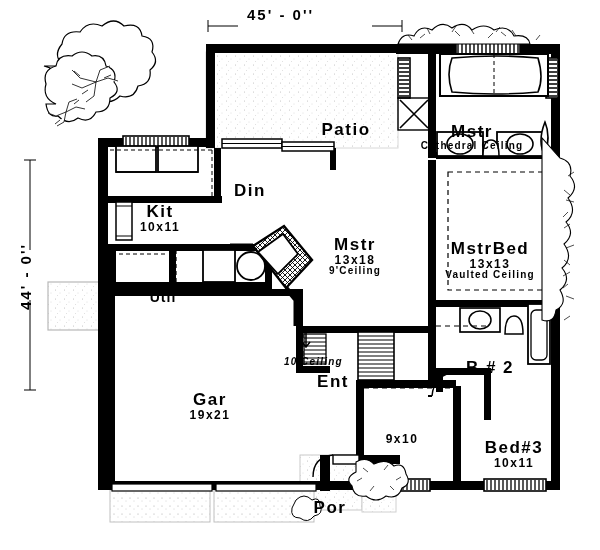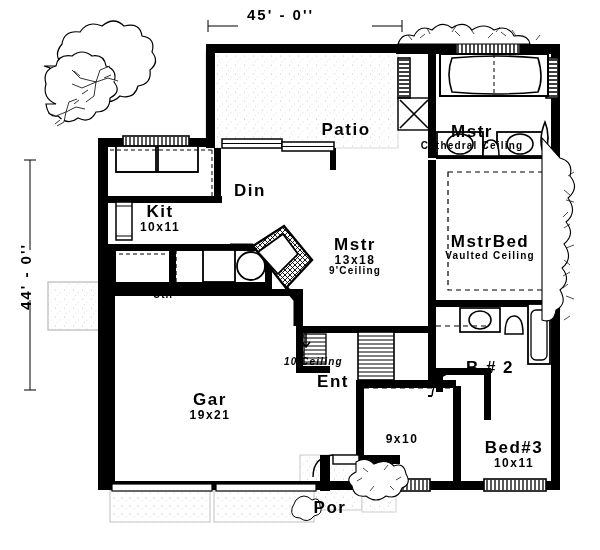--- a/index.html
+++ b/index.html
@@ -32,21 +32,21 @@
     color:#000;
     font-family:"Liberation Sans", sans-serif;
     font-weight:bold;
     text-align:center;
     line-height:1.05;
     margin-top:37px;
   }
   .rname{font-size:17px;letter-spacing:1.5px;display:block;}
   .rdim{font-size:12px;letter-spacing:1.5px;display:block;}
   .rceil{font-size:10px;letter-spacing:1.2px;display:block;font-weight:bold;}
-  .small{font-size:10px;letter-spacing:1px;}
+  .small{font-size:14px;letter-spacing:1px;}
 </style>
 </head>
 <body>
 
 <svg id="plan" viewBox="0 0 600 550" xmlns="http://www.w3.org/2000/svg">
 
   <defs>
     <pattern id="hatchDiag" width="6" height="6" patternUnits="userSpaceOnUse">
       <rect width="6" height="6" fill="#ffffff"></rect>
       <path d="M0,6 L6,0 M-1,1 L1,-1 M5,7 L7,5" stroke="#000" stroke-width="1"></path>
@@ -367,22 +367,23 @@
   <span class="rname">Kit</span>
   <span class="rdim">10x11</span>
 </div>
 
 <div class="rmlabel" style="left:295px;top:199px;width:120px;">
   <span class="rname">Mstr</span>
   <span class="rdim">13x18</span>
   <span class="rceil">9'Ceiling</span>
 </div>
 
-<div class="rmlabel" style="left:424px;top:196px;width:132px;">
+<div class="rmlabel" style="left:424px;top:203px;width:132px;">
   <span class="rname">MstrBed</span>
+  <span class="rdim">13x13</span>
   <span class="rceil">Vaulted Ceiling</span>
 </div>
 
 <div class="rmlabel" style="left:128px;top:253px;width:70px;">
   <span class="rname small">Util</span>
 </div>
 
 <div class="rmlabel" style="left:452px;top:322px;width:76px;">
   <span class="rname">B # 2</span>
 </div>

